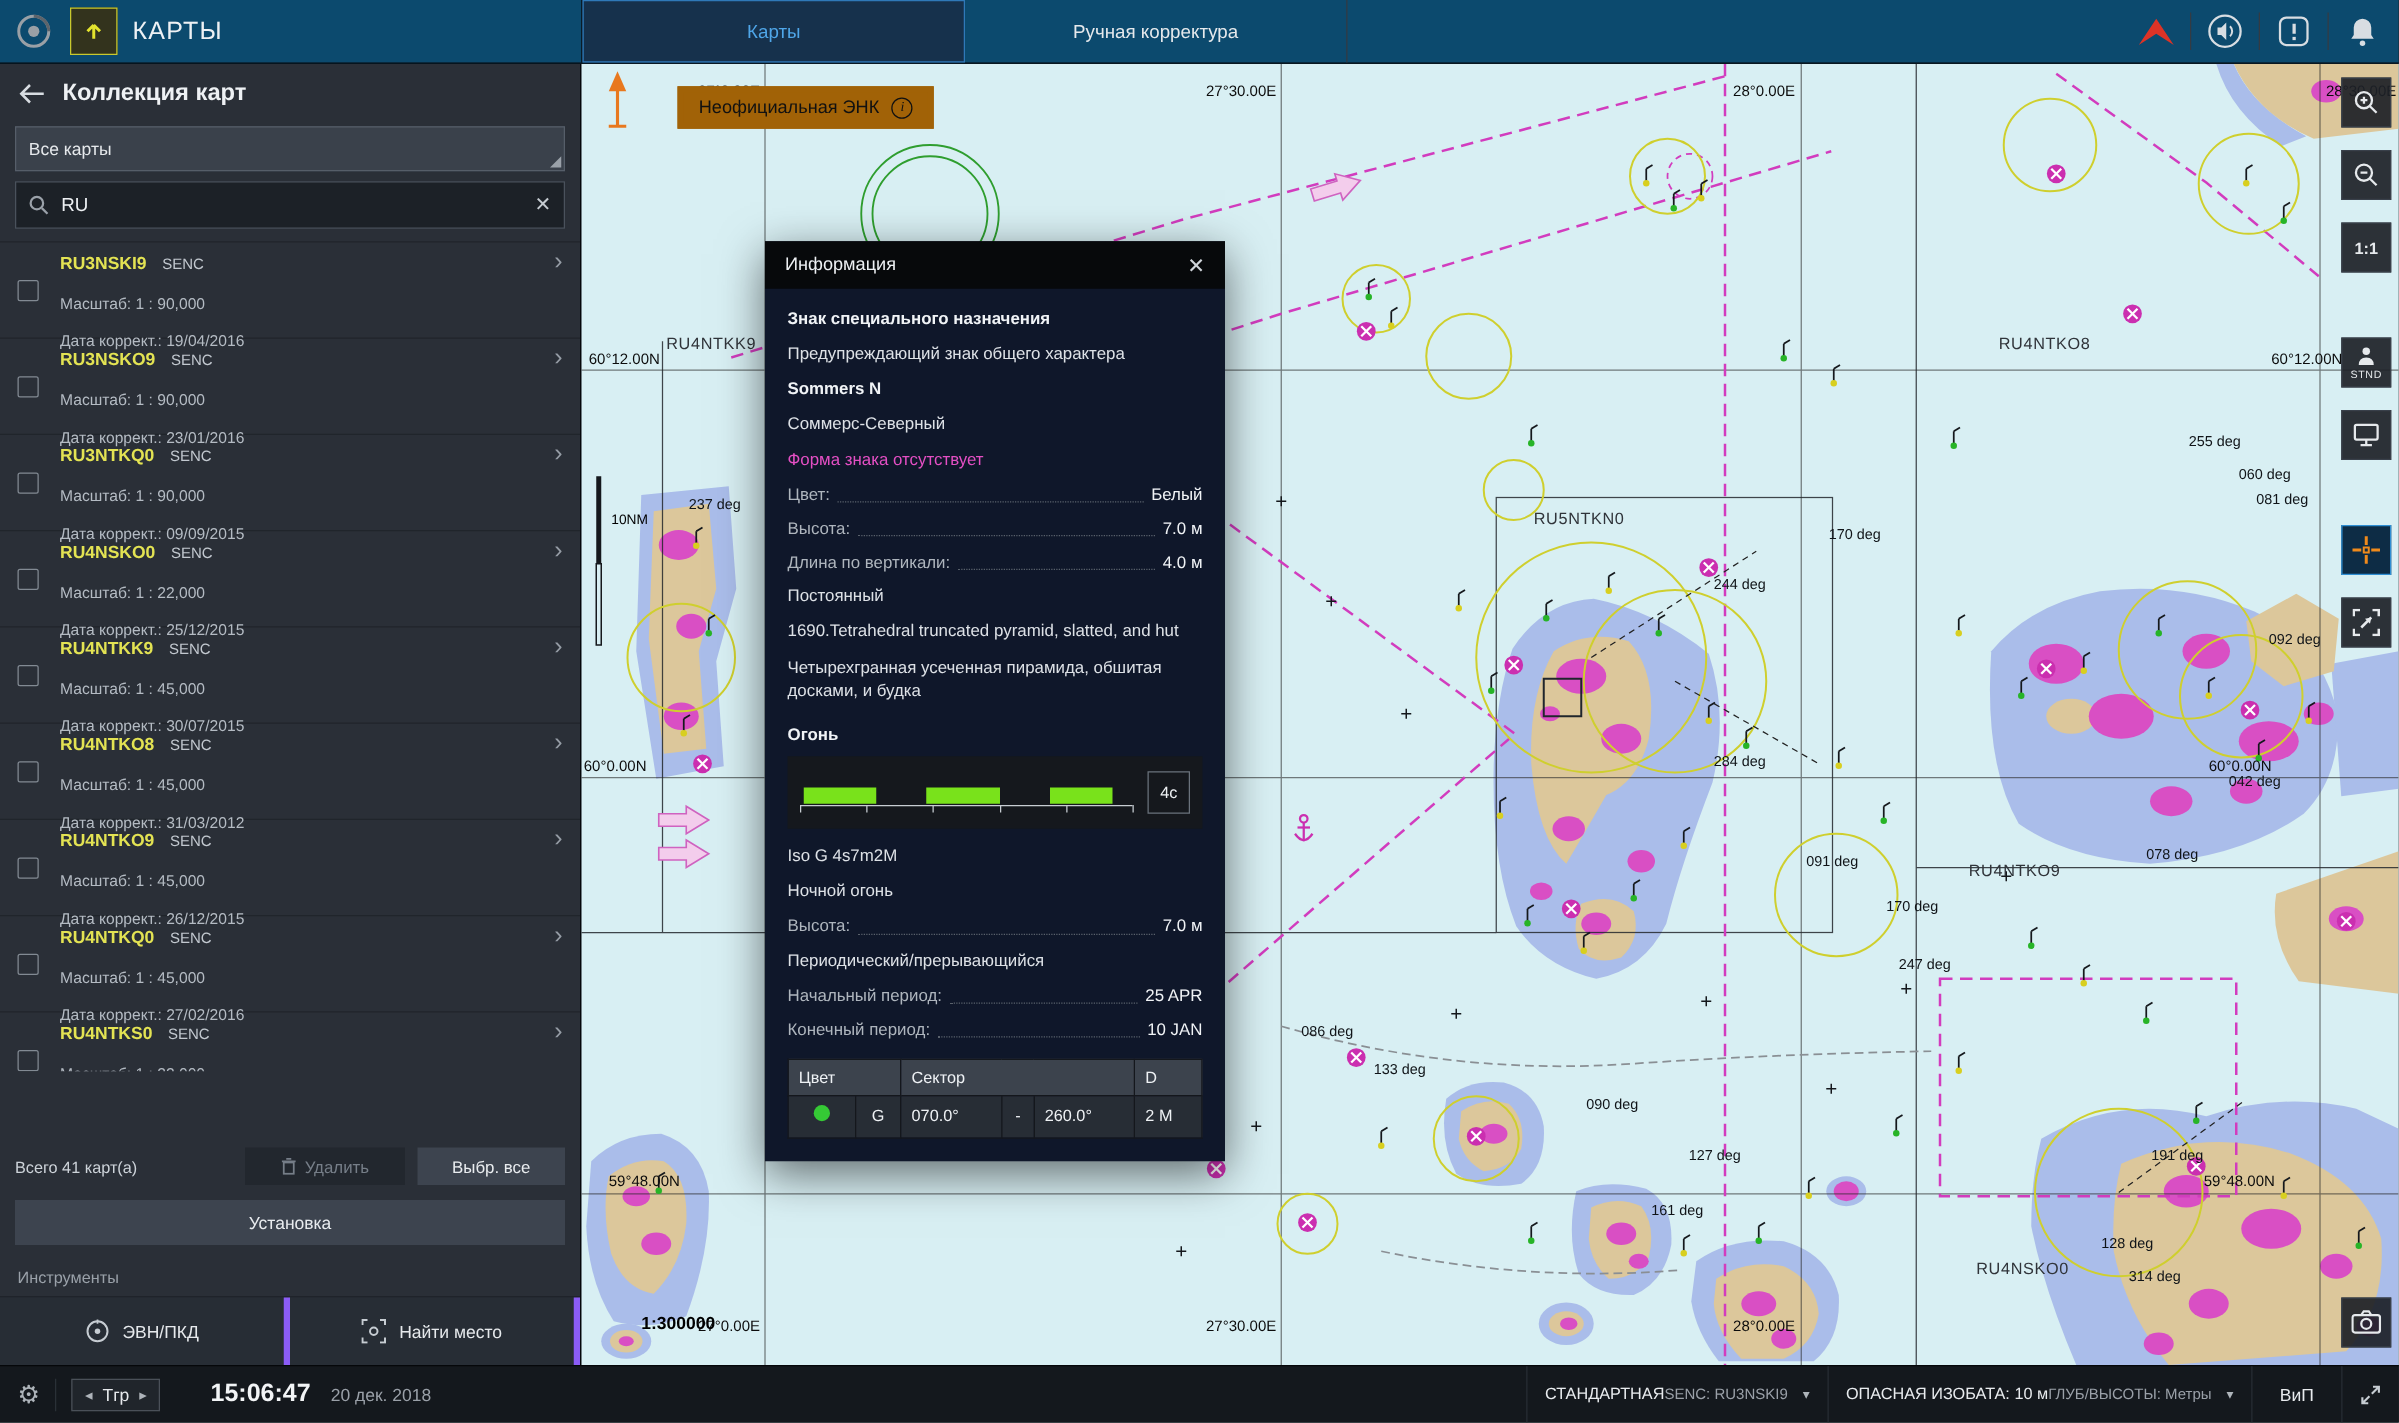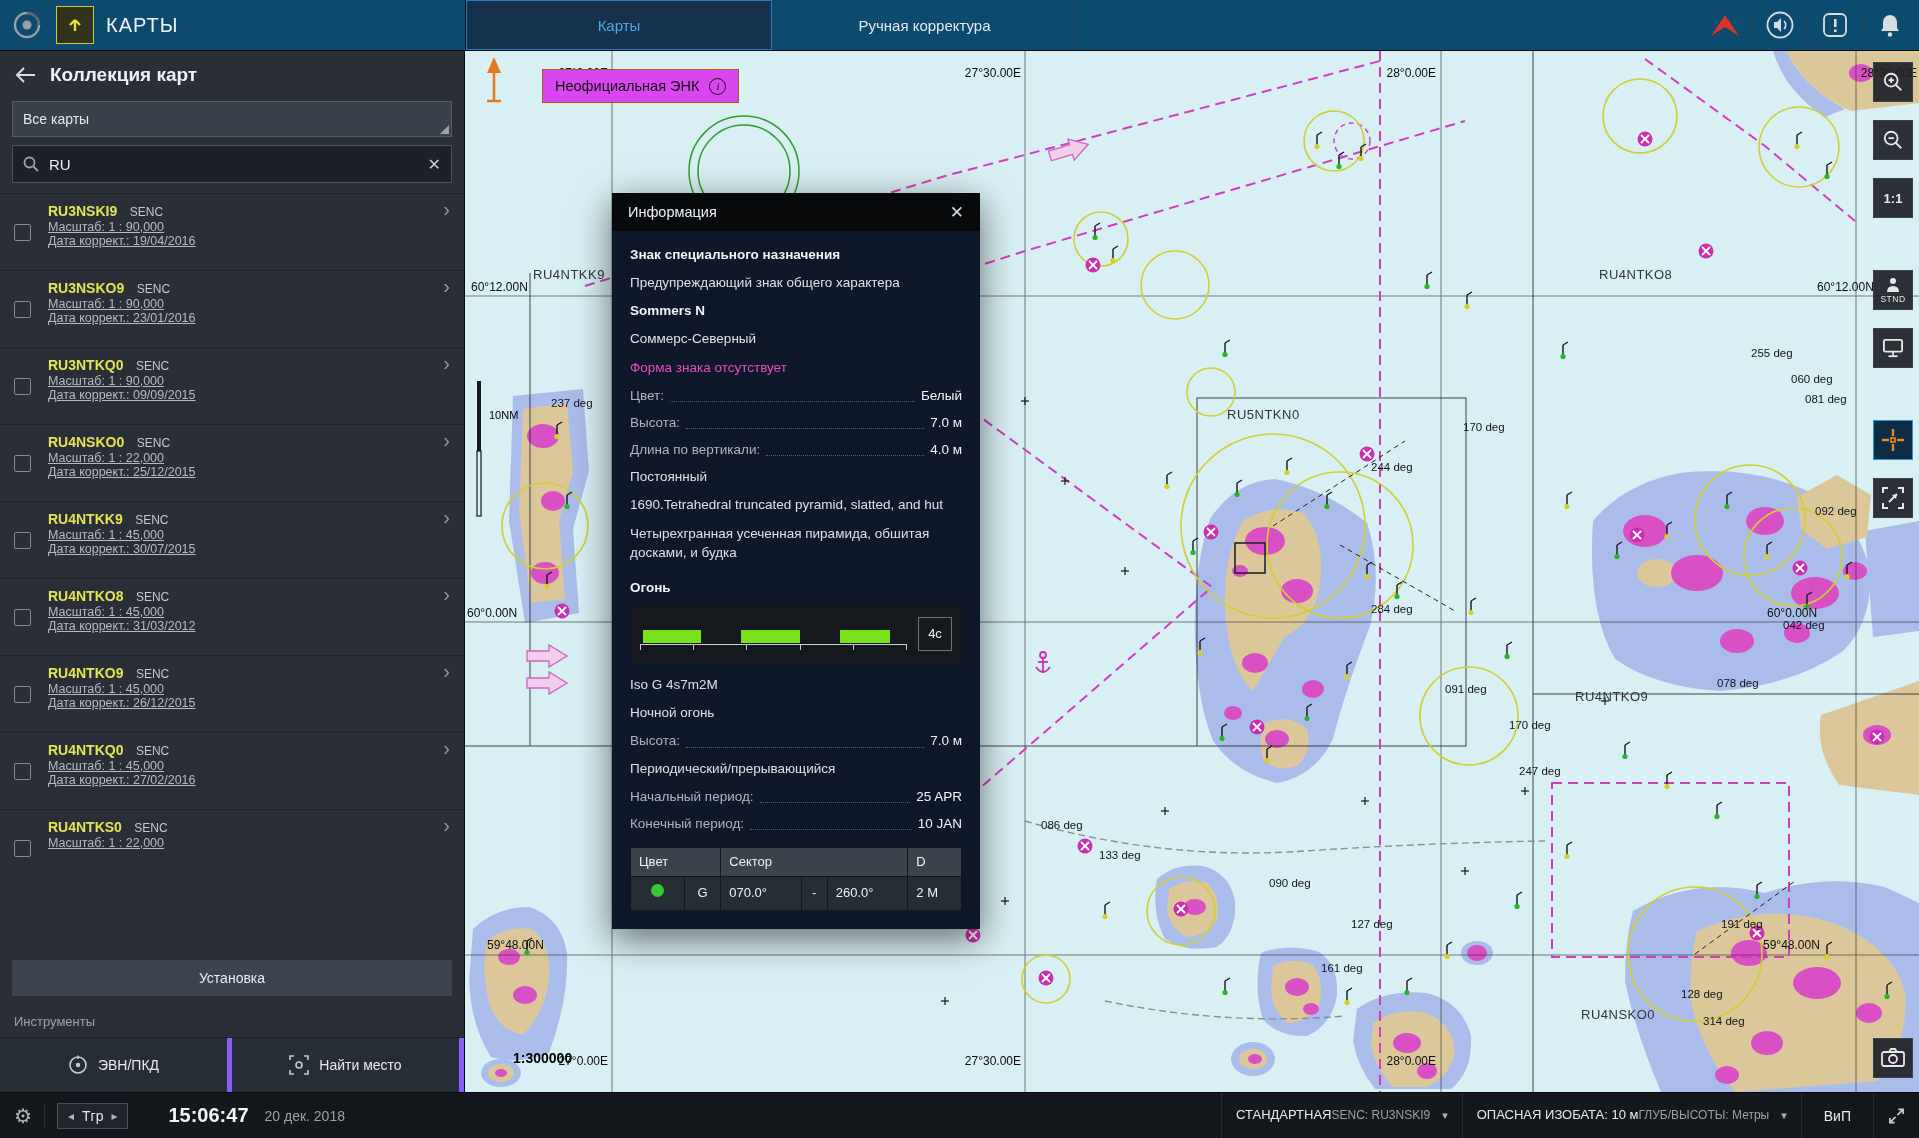--- a/index.html
+++ b/index.html
@@ -35,21 +35,21 @@
                border-left:9px solid transparent; border-bottom:9px solid #9aa1a9; }
   .sb-search { margin:0 12px 10px; height:38px; background:#1c2127; border:1px solid #4a525c;
                display:flex; align-items:center; padding:0 10px; gap:10px; flex:0 0 38px; }
   .sb-search .query { flex:1; font-size:15px; color:#eef1f4; }
   .sb-search .clear { color:#c6ccd2; font-size:16px; }
   .chart-list { flex:0 0 664px; overflow:hidden; border-top:1px solid #20252b; }
   .chart-item { height:77px; border-bottom:1px solid #20252b; position:relative; padding:8px 30px 0 48px; }
   .cb { position:absolute; left:14px; top:30px; width:17px; height:17px; border:1.5px solid #828a93; border-radius:2px; }
   .ci-id { font-size:14px; font-weight:700; color:#e3e353; }
   .ci-type { font-size:12px; color:#c2c8cf; margin-left:8px; font-weight:400; }
-  .ci-sub { font-size:12.5px; color:#b4bbc3; margin-top:0;text-decoration:underline; }
+  .ci-sub { font-size:12.5px; color:#b4bbc3; margin-top:16px; }
   .ci-chev { position:absolute; right:14px; top:4px; color:#959ca5; font-size:20px; }
   .sb-bottom { margin-top:auto; display:flex; flex-direction:column; }
   .sb-totals { display:flex; align-items:center; padding:10px 12px 0; gap:10px; }
   .total-text { font-size:13px; color:#cdd3d9; flex:1; }
   .btn { height:30px; display:flex; align-items:center; justify-content:center; font-size:13.5px; cursor:default; }
   .btn-delete { width:128px; background:#22272e; color:#767e88; gap:7px; }
   .btn-select { width:118px; background:#3d444f; color:#e9ecef; }
   .btn-install { margin:12px 12px 0; height:36px; background:#3d444f; color:#e9ecef; font-size:14px; }
   .sb-tools-label { padding:18px 14px 8px; font-size:13px; color:#9aa1a9; }
   .tools-row { display:flex; border-top:1px solid #1c2127; }
@@ -76,21 +76,21 @@
   .fexpand { width:46px; }
 
   
   .map { position:absolute; left:465px; top:51px; width:1454px; height:1041px; overflow:hidden; background:#d8eff3; }
   #map-svg { position:absolute; left:0; top:0; }
   .ml-geo { font:12px "Liberation Sans",sans-serif; fill:#0c0c0c; }
   .ml-chart { font:13px "Liberation Sans",sans-serif; fill:#30343a; letter-spacing:.5px; }
   .ml-deg { font:11.5px "Liberation Sans",sans-serif; fill:#101418; }
   .ml-scale { font:700 14px "Liberation Sans",sans-serif; fill:#000; }
   .ml-nm { font:11px "Liberation Sans",sans-serif; fill:#000; }
-  .badge { position:absolute; left:77px; top:18px; height:34px; background:#d946ef; border:1px solid #a16207;
+  .badge { position:absolute; left:77px; top:18px; height:34px; background:#a16207; border:5px solid #a16207;
            display:flex; align-items:center; gap:10px; padding:0 12px; font-size:14.5px; color:#111; z-index:6; }
   .badge .info-i { width:17px; height:17px; border:1.5px solid #111; border-radius:50%; display:flex;
            align-items:center; justify-content:center; font-size:11px; font-style:italic; font-family:"Liberation Serif",serif; }
   .north { position:absolute; left:14px; top:4px; z-index:6; }
 
   
   .mapctl { position:absolute; right:6px; top:11px; display:flex; flex-direction:column; gap:18px; z-index:25; }
   .mc-btn { width:40px; height:40px; background:rgba(29,33,39,.92); border:1px solid #39404a;
             display:flex; flex-direction:column; align-items:center; justify-content:center; color:#e6e9ec; }
   .mc-gap { height:16px; }
@@ -295,20 +295,32 @@
       <div>
         <span class="ci-id">RU4NTKS0</span>
         <span class="ci-type">SENC</span>
       </div>
       <div class="ci-sub">Масштаб: 1 : 22,000</div>
       <div class="ci-sub"></div>
       <span class="ci-chev">›</span>
     </div>
   </div>
     <div class="sb-bottom">
+      <div class="sb-totals">
+        <span class="total-text">Всего 41 карт(а)</span>
+        <div class="btn btn-delete">
+          <svg width="12" height="14" viewBox="0 0 12 14">
+            <rect x="2" y="4" width="8" height="9" fill="none" stroke="#767e88" stroke-width="1.4"></rect>
+            <line x1="0.5" y1="3" x2="11.5" y2="3" stroke="#767e88" stroke-width="1.4"></line>
+            <line x1="4" y1="1" x2="8" y2="1" stroke="#767e88" stroke-width="1.4"></line>
+          </svg>
+          <span>Удалить</span>
+        </div>
+        <div class="btn btn-select">Выбр. все</div>
+      </div>
       <div class="btn btn-install">Установка</div>
       <div class="sb-tools-label">Инструменты</div>
       <div class="tools-row">
         <div class="tool-btn">
           <svg width="20" height="20" viewBox="0 0 20 20">
             <circle cx="10" cy="10" r="8" fill="none" stroke="#c6ccd2" stroke-width="1.6"></circle>
             <circle cx="10" cy="10" r="2.2" fill="#c6ccd2"></circle>
             <line x1="10" y1="0.5" x2="10" y2="4" stroke="#c6ccd2" stroke-width="1.4"></line>
           </svg>
           <span>ЭВН/ПКД</span>

